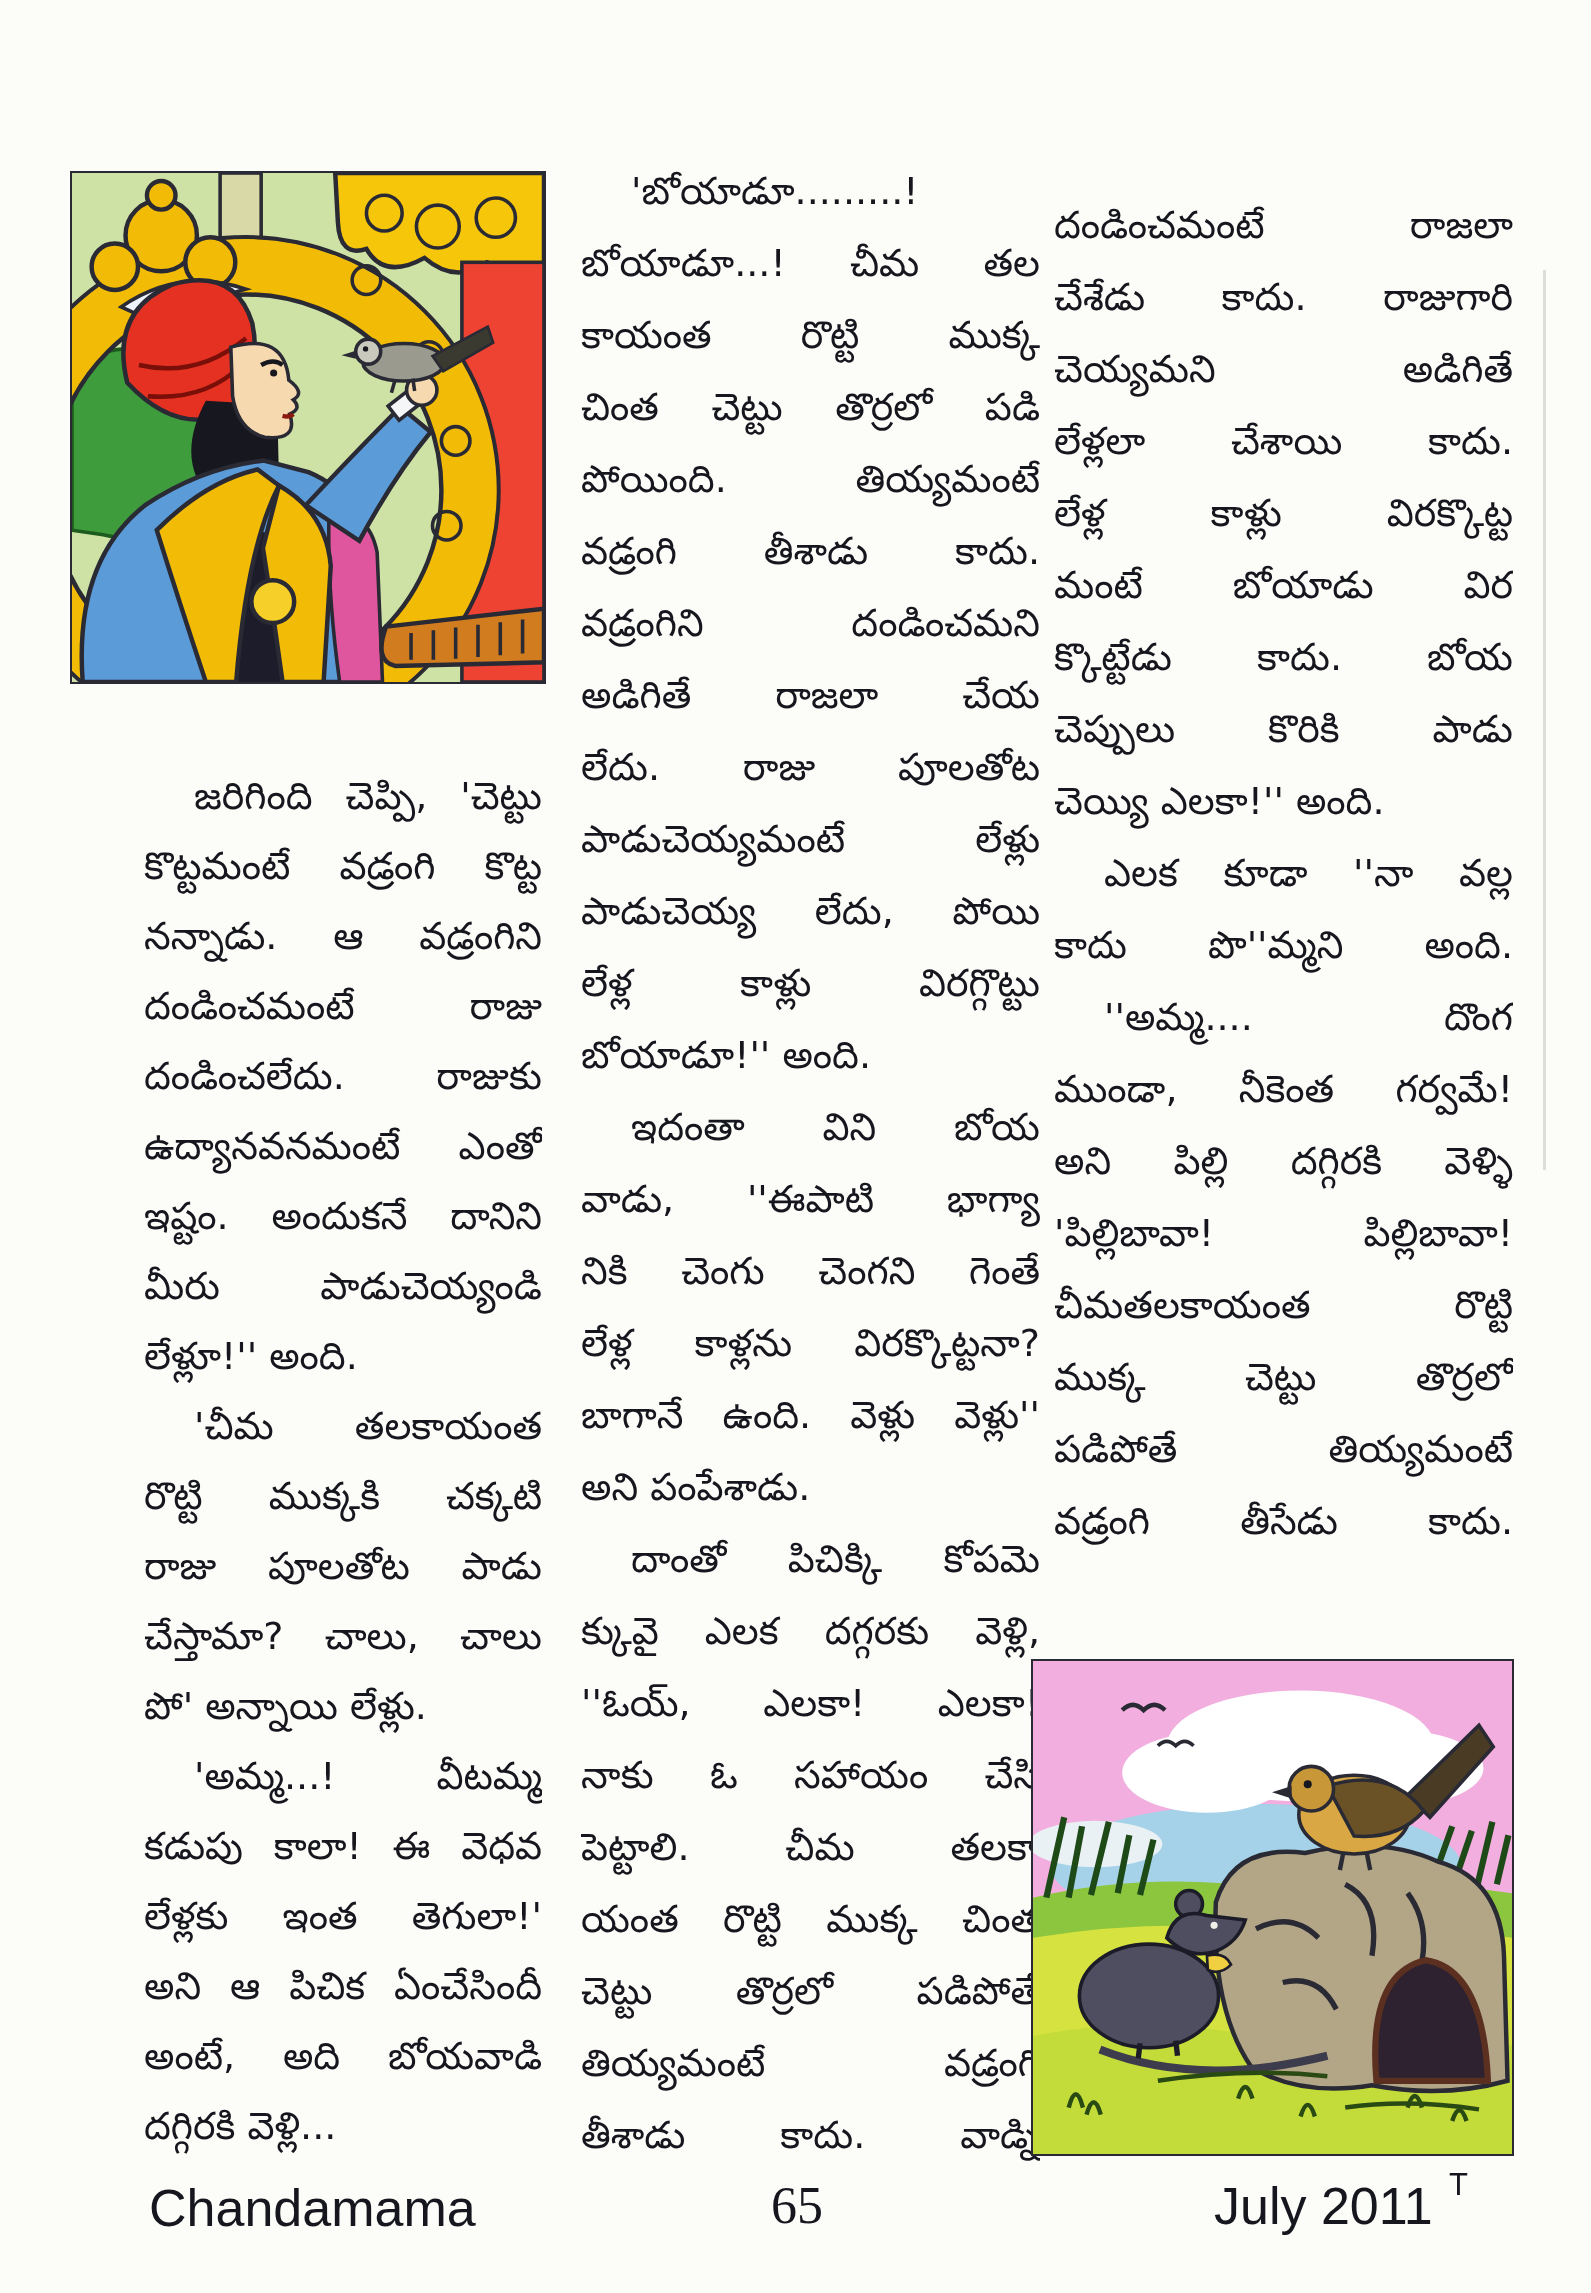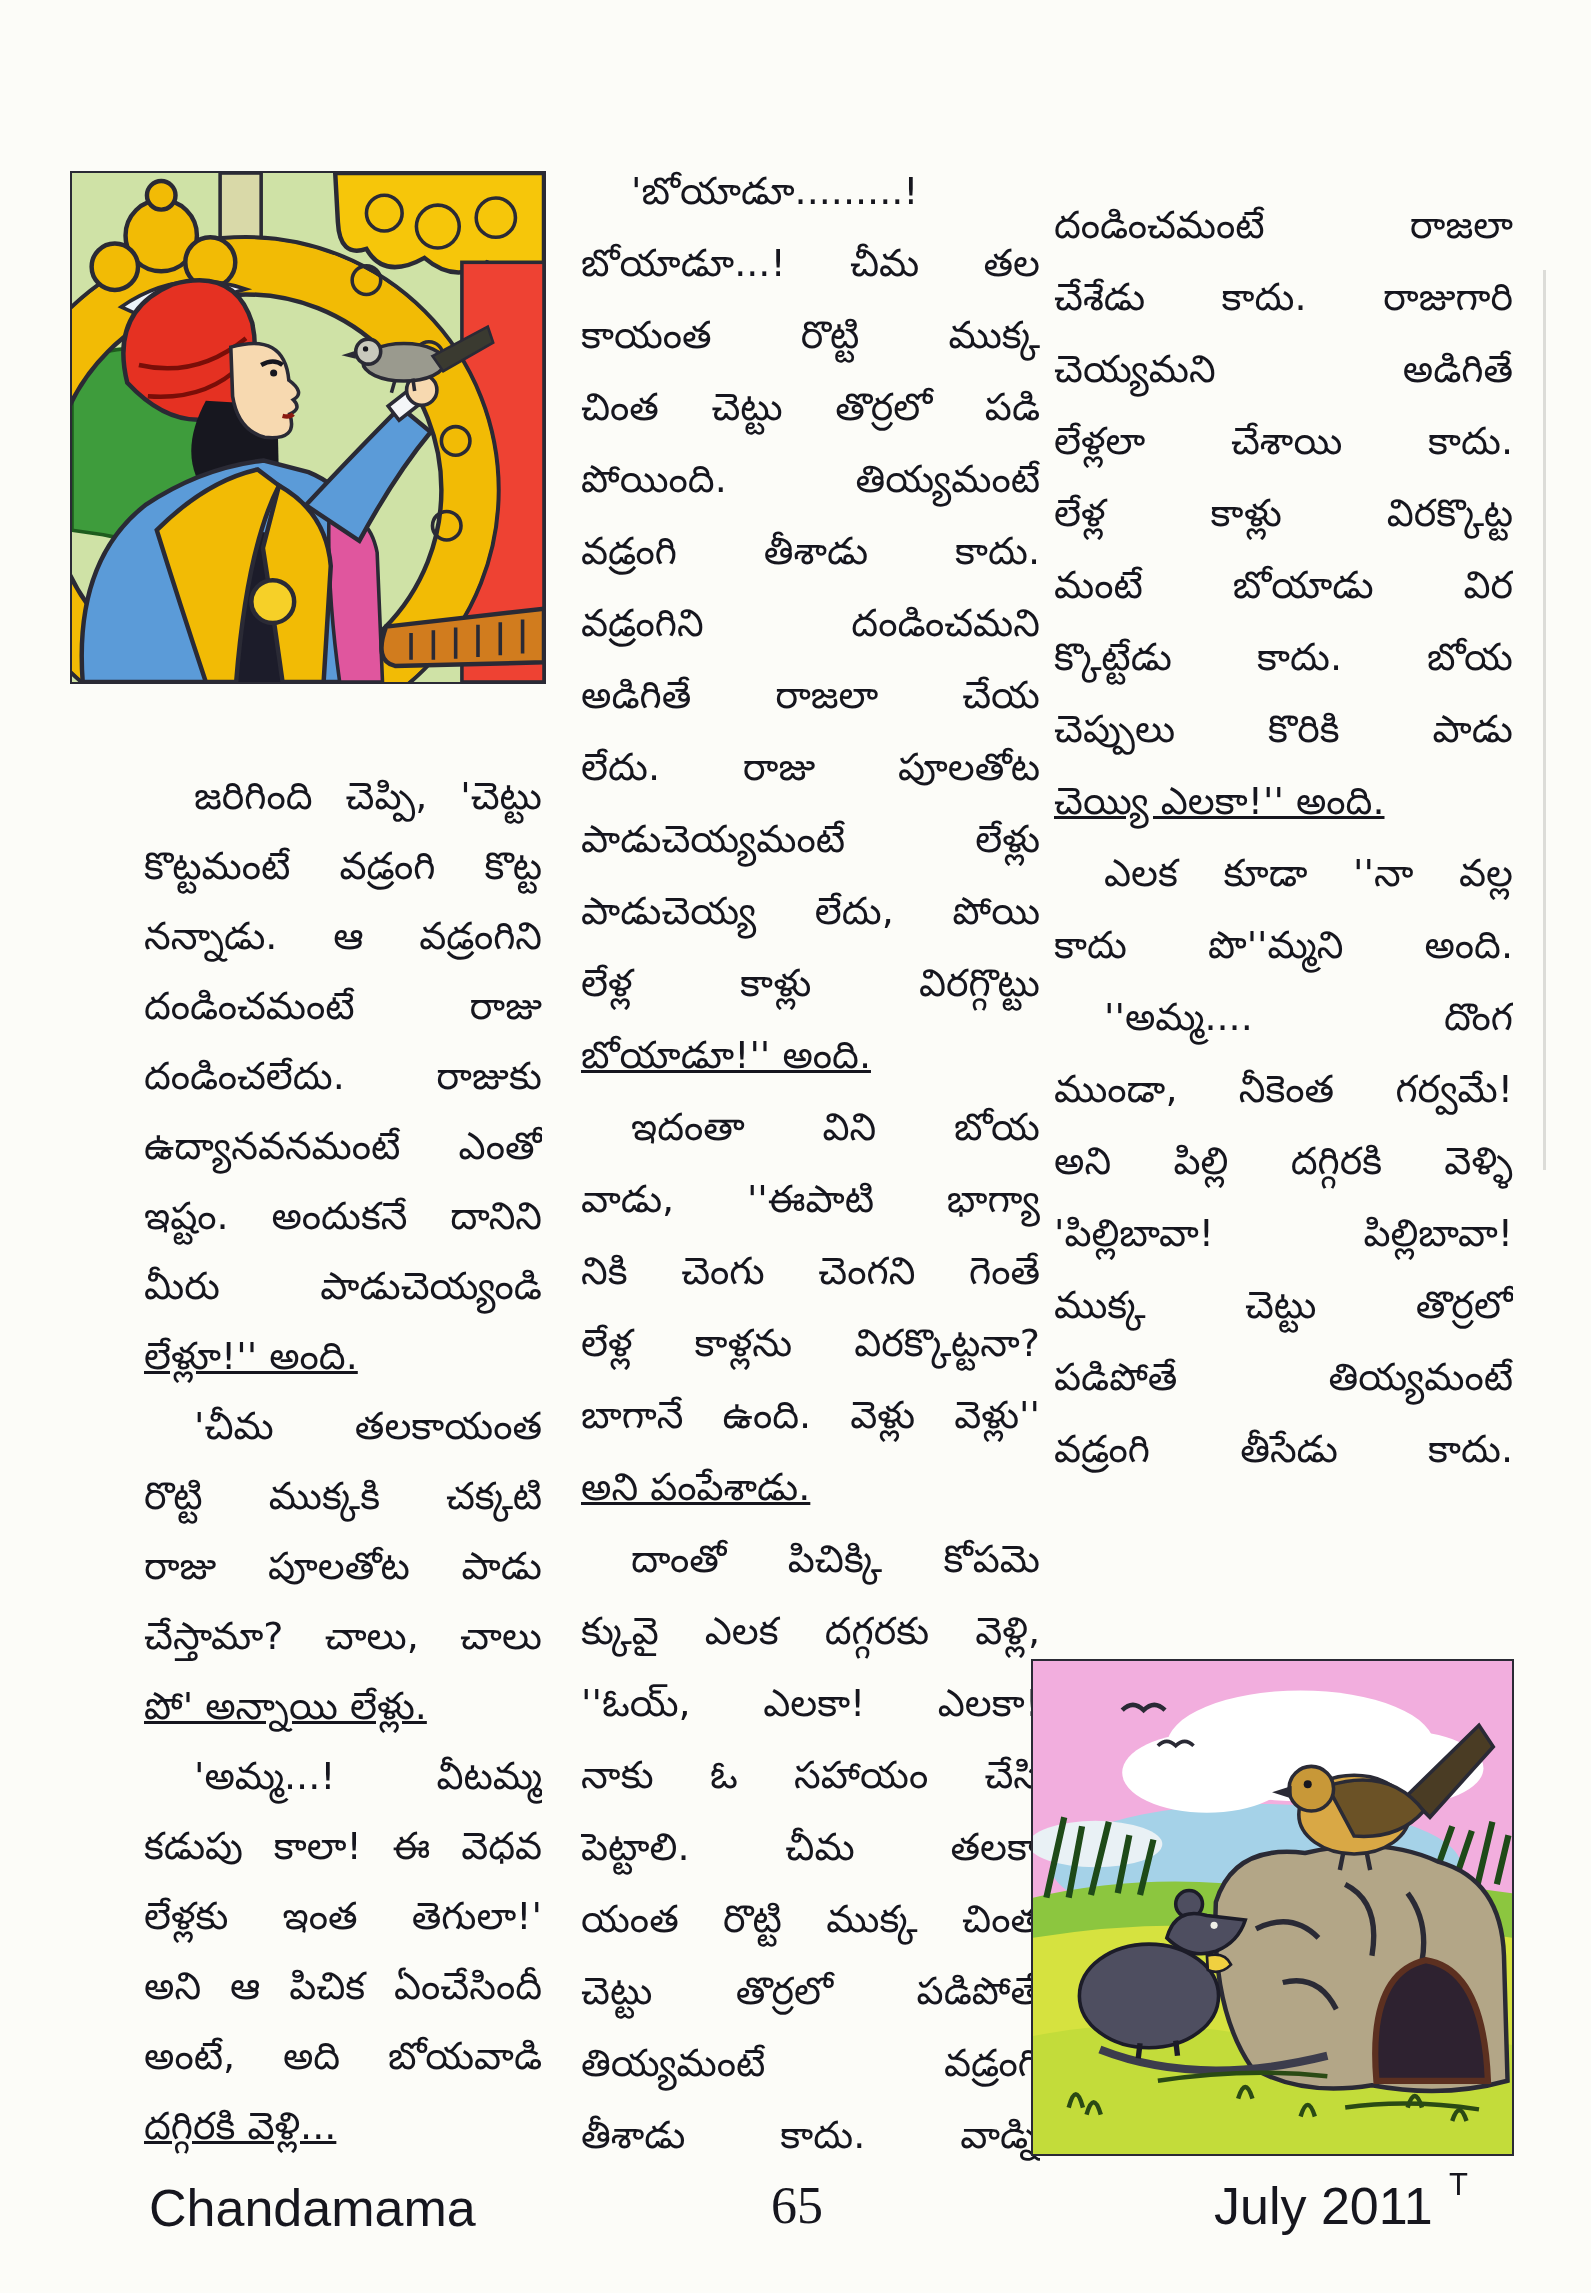--- a/index.html
+++ b/index.html
@@ -16,21 +16,21 @@
     height:72px;line-height:72px;
     font-size:38px;
     text-align:justify;
     -moz-text-align-last:justify;
     text-align-last:justify;
     overflow:hidden;
     white-space:normal;
   }
   .col-left .ln{height:70px;line-height:70px;}
   .ln.ind{text-indent:50px;}
-  .ln.fl{-moz-text-align-last:left;text-align-last:left;text-decoration:underline;}
+  .ln.fl{-moz-text-align-last:left;text-align-last:left;}
   .illus{
     position:absolute;
     border:2.7px solid #2a2a35;
     box-sizing:border-box;
     background:#cfe2a6;
   }
   .illus svg{display:block;width:100%;height:100%;}
   .footer-item{position:absolute;font-size:52px;}
   .f-sans{font-family:"Liberation Sans",sans-serif;}
   .f-serif{font-family:"Liberation Serif",serif;}
@@ -170,20 +170,21 @@
     <div class="ln">మంటే బోయాడు విర</div>
     <div class="ln">క్కొట్టేడు కాదు. బోయ</div>
     <div class="ln">చెప్పులు కొరికి పాడు</div>
     <div class="ln fl">చెయ్యి ఎలకా!'' అంది.</div>
     <div class="ln ind">ఎలక కూడా ''నా వల్ల</div>
     <div class="ln">కాదు పొ''మ్మని అంది.</div>
     <div class="ln ind">''అమ్మ.... దొంగ</div>
     <div class="ln">ముండా, నీకెంత గర్వమే!</div>
     <div class="ln">అని పిల్లి దగ్గిరకి వెళ్ళి</div>
     <div class="ln">'పిల్లిబావా! పిల్లిబావా!</div>
+    <div class="ln">చీమతలకాయంత రొట్టి</div>
     <div class="ln">ముక్క చెట్టు తొర్రలో</div>
     <div class="ln">పడిపోతే తియ్యమంటే</div>
     <div class="ln">వడ్రంగి తీసేడు కాదు.</div>
   </div>
 
   <div class="illus" style="left:1031px;top:1659px;width:483px;height:497px;background:#f2aede;">
     <svg viewBox="0 0 537 552" preserveAspectRatio="none">
       <rect width="537" height="552" fill="#f2aede"></rect>
       <ellipse cx="250" cy="230" rx="230" ry="70" fill="#a5d2e8"></ellipse>
       <ellipse cx="300" cy="95" rx="150" ry="62" fill="#ffffff"></ellipse>

